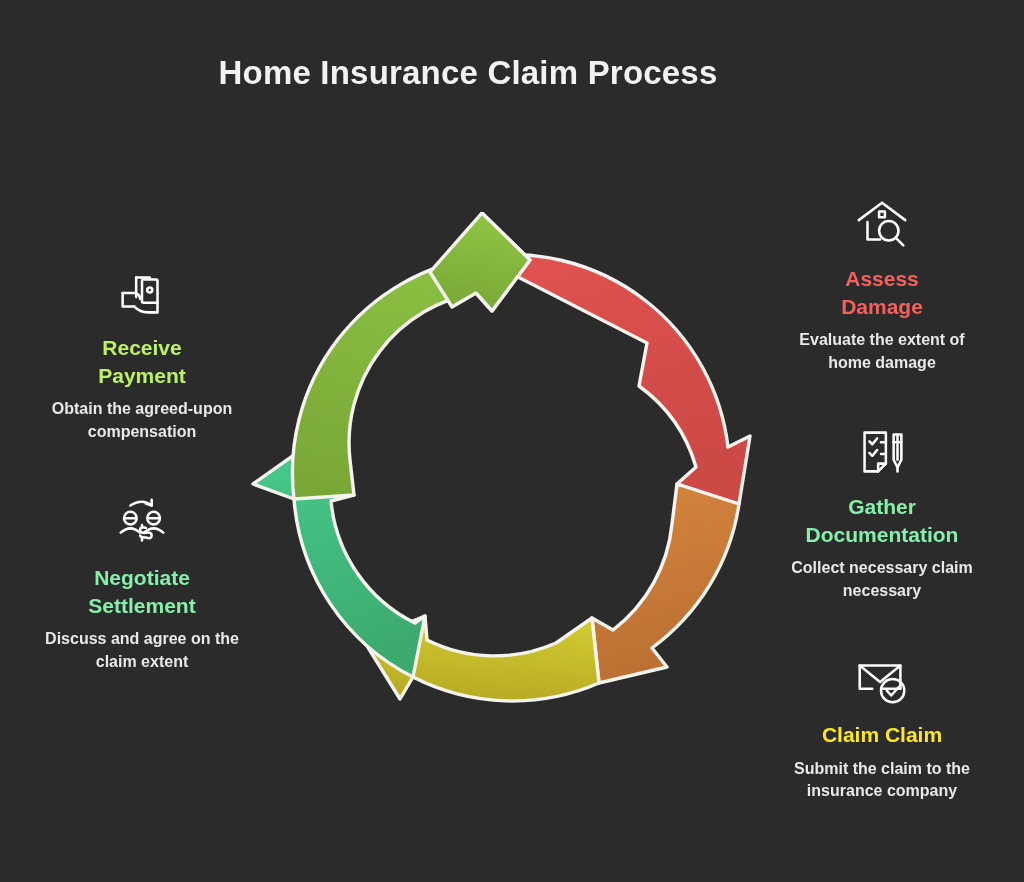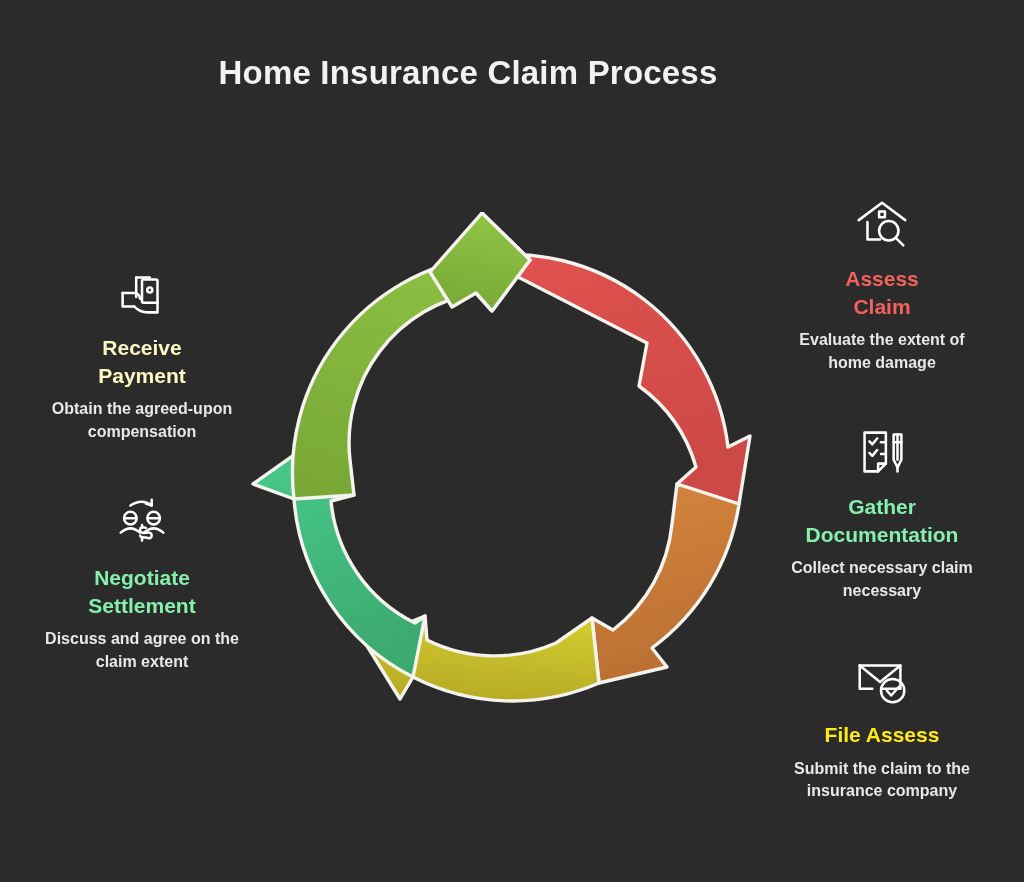--- a/index.html
+++ b/index.html
@@ -96,21 +96,21 @@
         <path d="M26 16 h14"></path>
         <path d="M26 16 v20"></path>
         <rect x="32" y="18" width="16" height="24" rx="1.5"></rect>
         <circle cx="40" cy="29" r="2.6"></circle>
         <path d="M12 32 h12 a6 6 0 0 1 6 6"></path>
         <path d="M12 32 v14 h12"></path>
         <path d="M24 46 q6 6 14 6 h10 v-10"></path>
         <path d="M48 42 v-0.4"></path>
       </svg>
     </span>
-    <div class="step-heading" style="color:#fef9c3">
+    <div class="step-heading" style="color:#bef264">
       <span>Receive</span><br>
       <span>Payment</span>
     </div>
     <p class="step-desc">Obtain the agreed-upon compensation</p>
   </div>
 
   <div class="step-card" id="card-negotiate">
     <span class="step-icon">
       <svg viewBox="0 0 64 64" fill="none" stroke="#ffffff" stroke-width="2.6" stroke-linecap="round" stroke-linejoin="round">
         <path d="M20 14 q12 -8 22 0"></path>
@@ -233,21 +233,21 @@
       <svg viewBox="0 0 64 64" fill="none" stroke="#ffffff" stroke-width="2.6" stroke-linecap="round" stroke-linejoin="round">
         <path d="M8 28 L32 10 L56 28"></path>
         <rect x="29" y="19" width="6" height="6"></rect>
         <path d="M17 30 v18 h13"></path>
         <circle cx="39" cy="39" r="10"></circle>
         <path d="M46.5 46.5 L54 54"></path>
       </svg>
     </span>
     <div class="step-heading" style="color:#f4615c">
       <span>Assess</span><br>
-      <span>Claim</span>
+      <span>Damage</span>
     </div>
     <p class="step-desc">Evaluate the extent of home damage</p>
   </div>
 
   <div class="step-card" id="card-gather">
     <span class="step-icon">
       <svg viewBox="0 0 64 64" fill="none" stroke="#ffffff" stroke-width="2.6" stroke-linecap="round" stroke-linejoin="round">
         <path d="M14 12 h22 v32 l-8 8 h-14 z"></path>
         <path d="M28 52 v-8 h8"></path>
         <path d="M19 21 l3 3 l5 -6"></path>
@@ -271,18 +271,18 @@
     <span class="step-icon">
       <svg viewBox="0 0 64 64" fill="none" stroke="#ffffff" stroke-width="2.6" stroke-linecap="round" stroke-linejoin="round">
         <path d="M9 17 h42 v24 h-20"></path>
         <path d="M9 17 v24 h13"></path>
         <path d="M9 17 L30 34 L51 17"></path>
         <circle cx="43" cy="43" r="12"></circle>
         <path d="M37 43 l4.5 5 l8 -9"></path>
       </svg>
     </span>
     <div class="step-heading" style="color:#ffe818">
-      <span>File Assess</span>
+      <span>Claim Claim</span>
     </div>
     <p class="step-desc">Submit the claim to the insurance company</p>
   </div>
 
 </div>
 
 </body></html>

